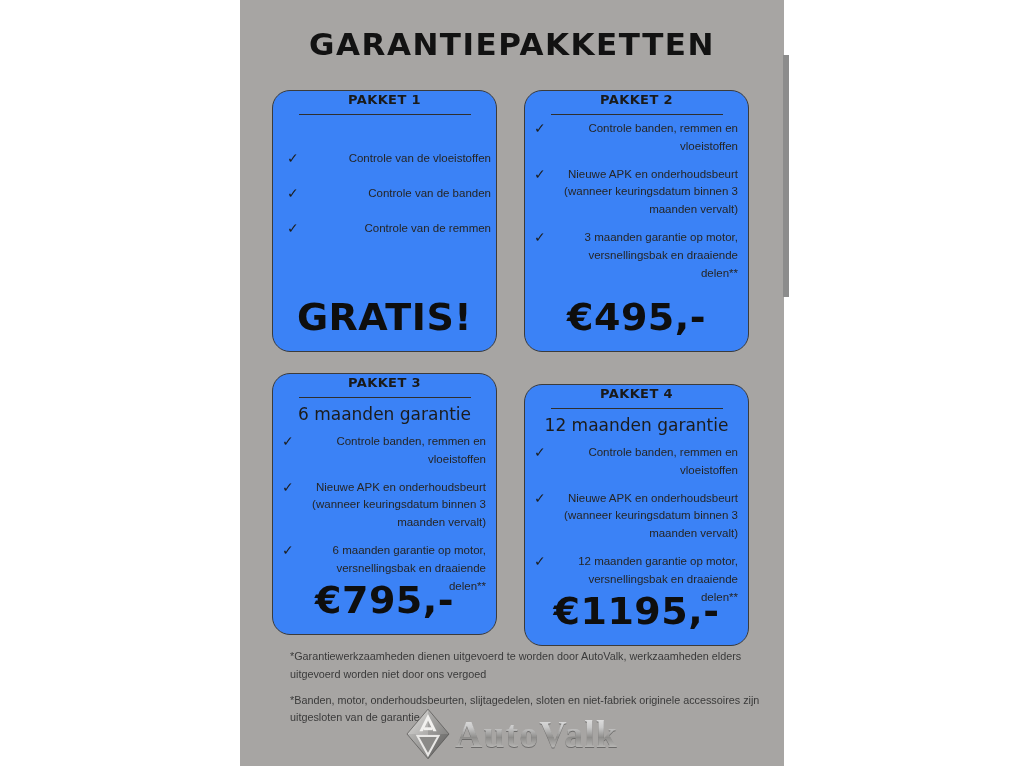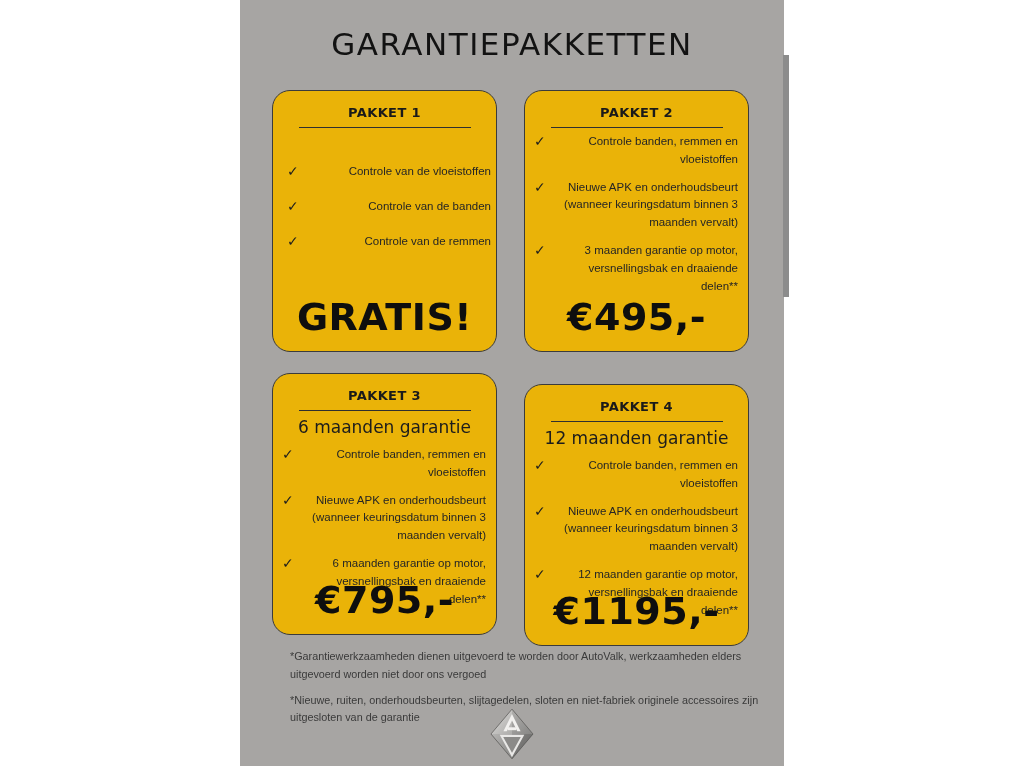--- a/index.html
+++ b/index.html
@@ -14,31 +14,31 @@
     left: 240px; top: 0;
     width: 544px; height: 766px;
     background: #a7a5a3;
   }
   .page-title {
     position: absolute;
     top: 26px; left: 0; width: 100%;
     text-align: center;
     font-family: "DejaVu Sans", sans-serif;
     font-size: 31px;
-    font-weight: 400;
+    font-weight: 700;
     letter-spacing: 1.5px;
     color: #121212;
   }
   .card {
     position: absolute;
     width: 225px; height: 262px;
-    background: #eab308;
+    background: #3b82f6;
     border: 1.5px solid #3b3b3b;
     border-radius: 18px;
-    padding-top: 14px;
+    padding-top: 1px;
   }
   .card.pos-1 { left: 32px;  top: 90px; }
   .card.pos-2 { left: 284px; top: 90px; }
   .card.pos-3 { left: 32px;  top: 373px; }
   .card.pos-4 { left: 284px; top: 373px; margin-top: 11px; }
   .card-title {
     text-align: center;
     font-family: "DejaVu Sans", sans-serif;
     font-size: 13px;
     font-weight: bold;
@@ -226,37 +226,38 @@
           <span class="check-text">12 maanden garantie op motor, versnellingsbak en draaiende delen**</span>
         </div>
       </div>
     <div class="card-price">€1195,-</div>
   </section>
 
   <div class="footnotes">
 
       <p>*Garantiewerkzaamheden dienen uitgevoerd te worden door AutoValk, werkzaamheden elders uitgevoerd worden niet door ons vergoed</p>
 
-      <p>*Nieuwe, ruiten, onderhoudsbeurten, slijtagedelen, sloten en niet-fabriek originele accessoires zijn uitgesloten van de garantie</p>
+      <p>*Banden, motor, onderhoudsbeurten, slijtagedelen, sloten en niet-fabriek originele accessoires zijn uitgesloten van de garantie</p>
     </div>
 
   <div class="brand">
     <svg width="44" height="52" viewBox="0 0 46 54">
       <defs>
         <linearGradient id="dg" x1="0" y1="0" x2="1" y2="1">
           <stop offset="0" stop-color="#dedddb"></stop>
           <stop offset="0.5" stop-color="#adacaa"></stop>
           <stop offset="1" stop-color="#7e7d7b"></stop>
         </linearGradient>
       </defs>
       <polygon points="23,1 45,27 23,53 1,27" fill="url(#dg)" stroke="#6d6c6a" stroke-width="1"></polygon>
       <polygon points="23,1 45,27 23,27" fill="rgba(0,0,0,0.10)"></polygon>
       <polygon points="45,27 23,53 23,27" fill="rgba(0,0,0,0.22)"></polygon>
       <polygon points="1,27 23,53 23,27" fill="rgba(0,0,0,0.08)"></polygon>
       <polygon points="23,6 32,24 28.5,24 23,13 17.5,24 14,24" fill="#f2f1ef"></polygon>
       <rect x="18.5" y="20" width="9" height="3" fill="#f2f1ef"></rect>
       <polygon points="12,29 34,29 23,49" fill="#8b8a88" stroke="#e9e8e6" stroke-width="2.2"></polygon>
     </svg>
+    <span class="brand-text">AutoValk</span>
   </div>
 
 </div>
 
 <div class="scrollbar-thumb"></div>
 
 </body></html>

